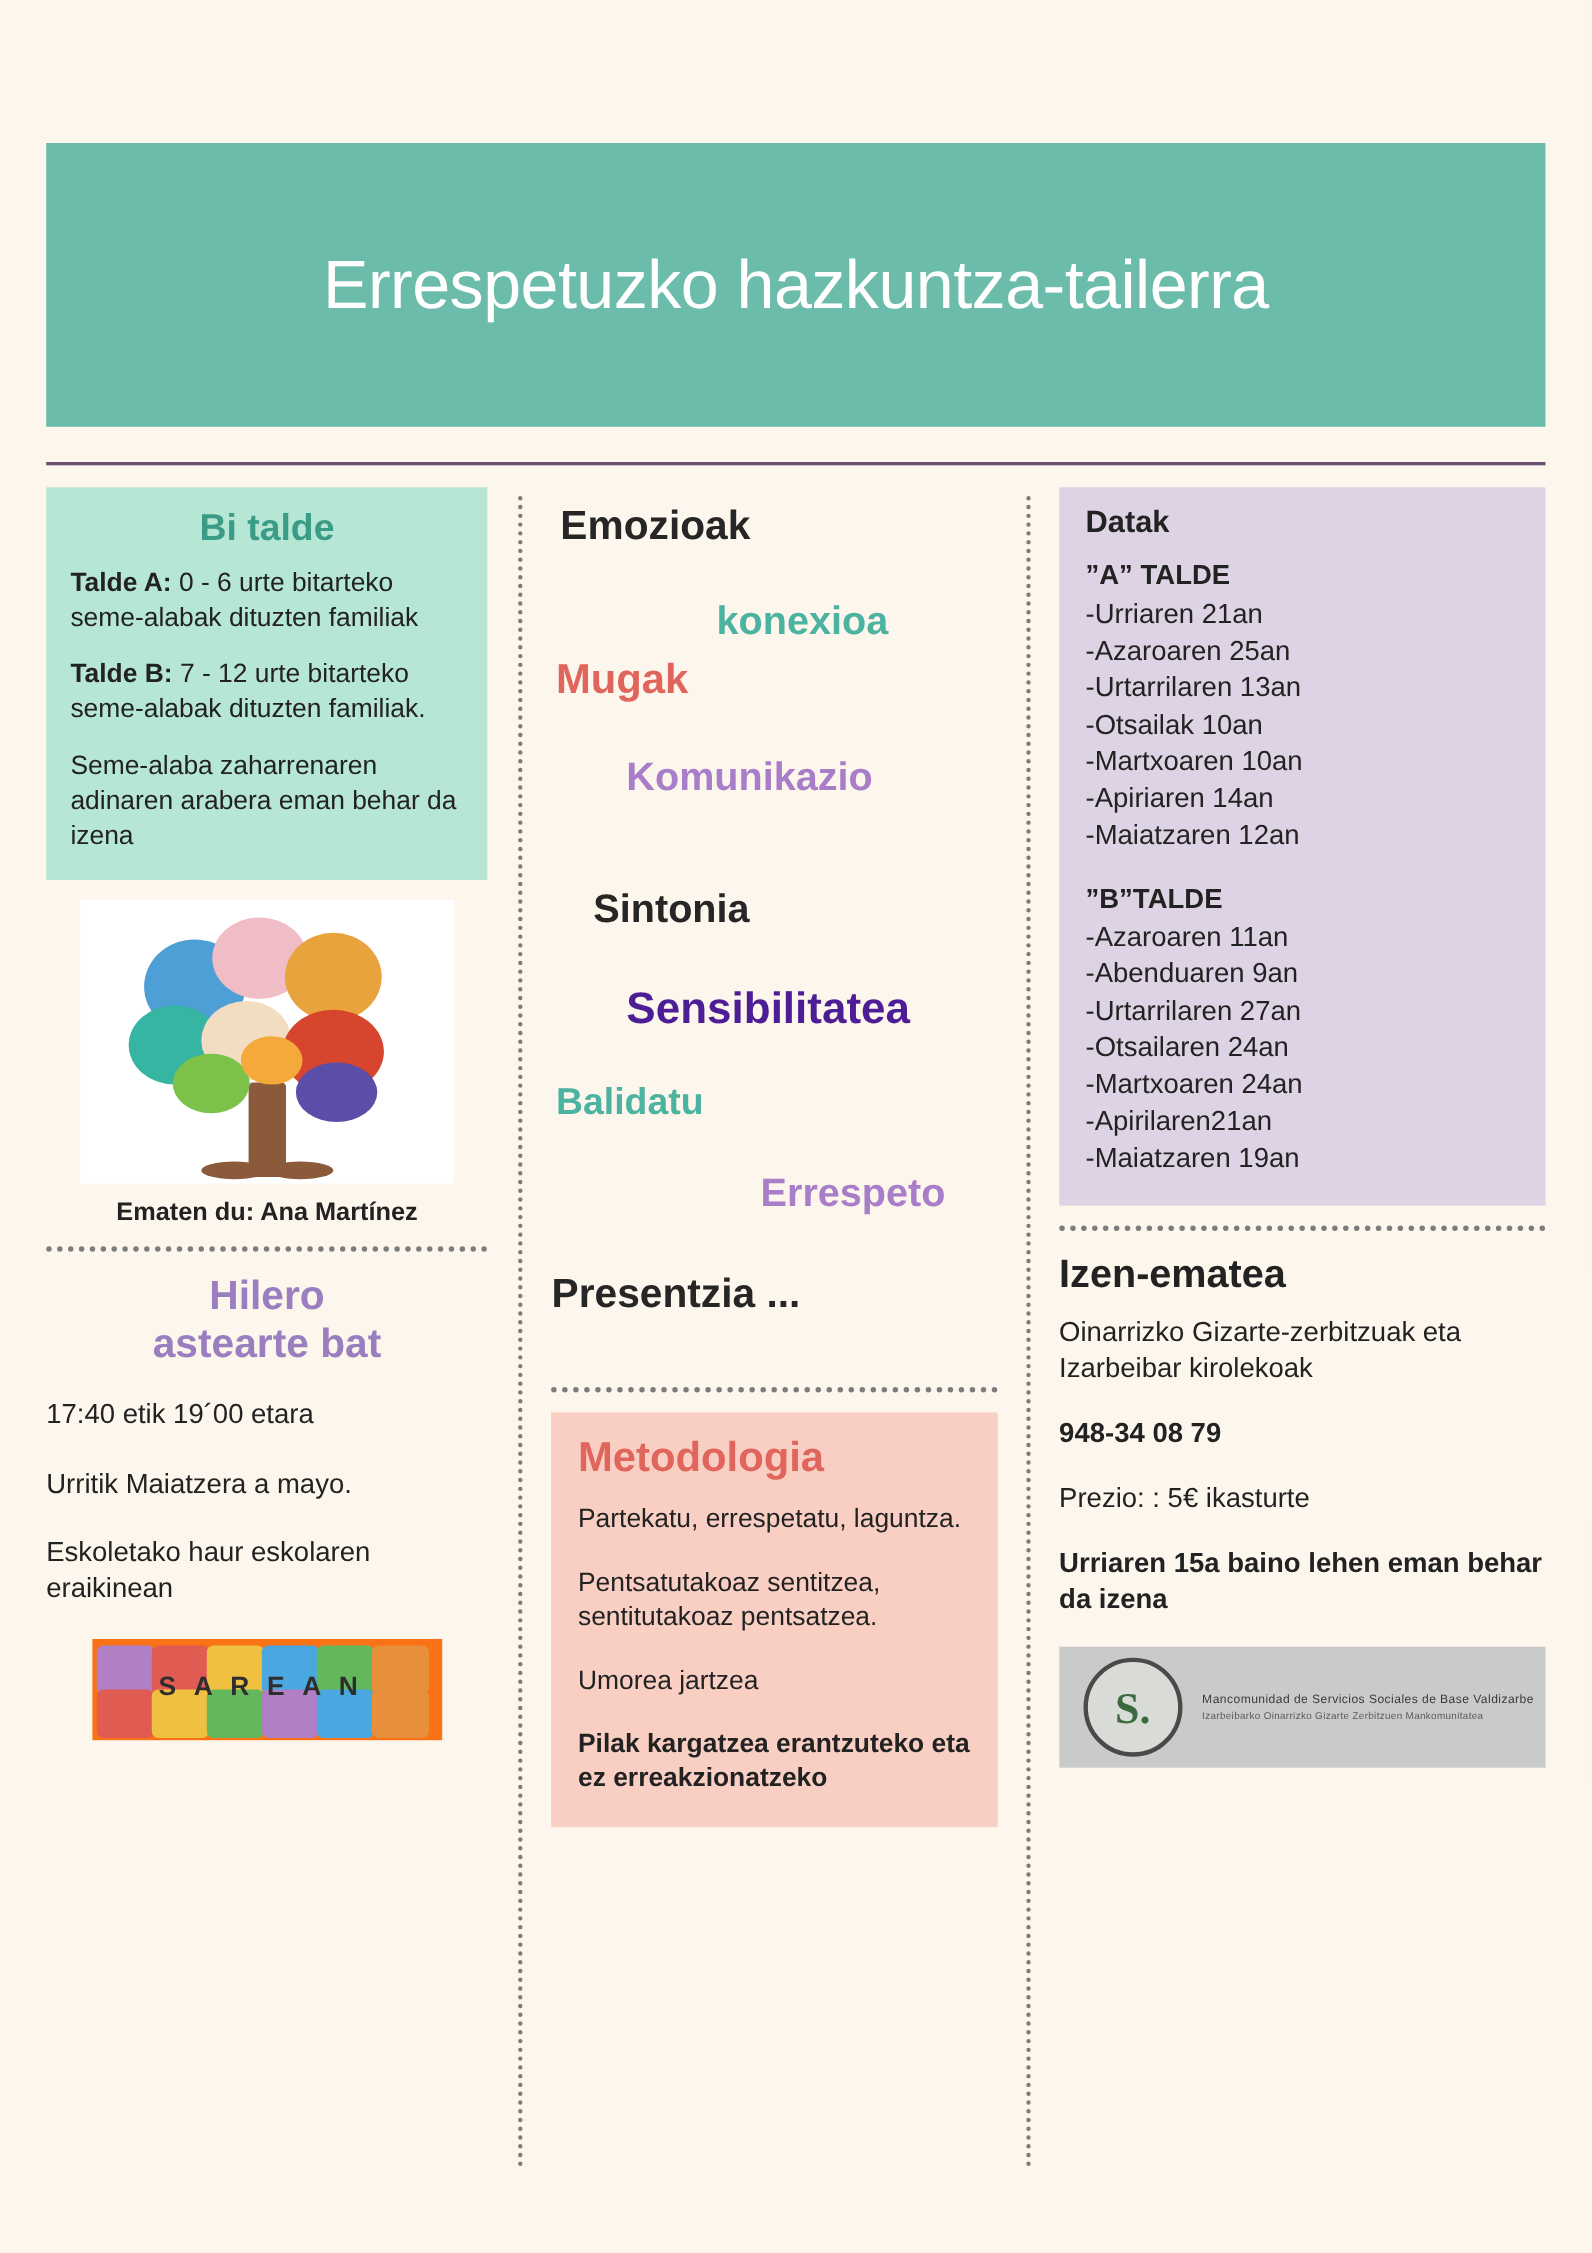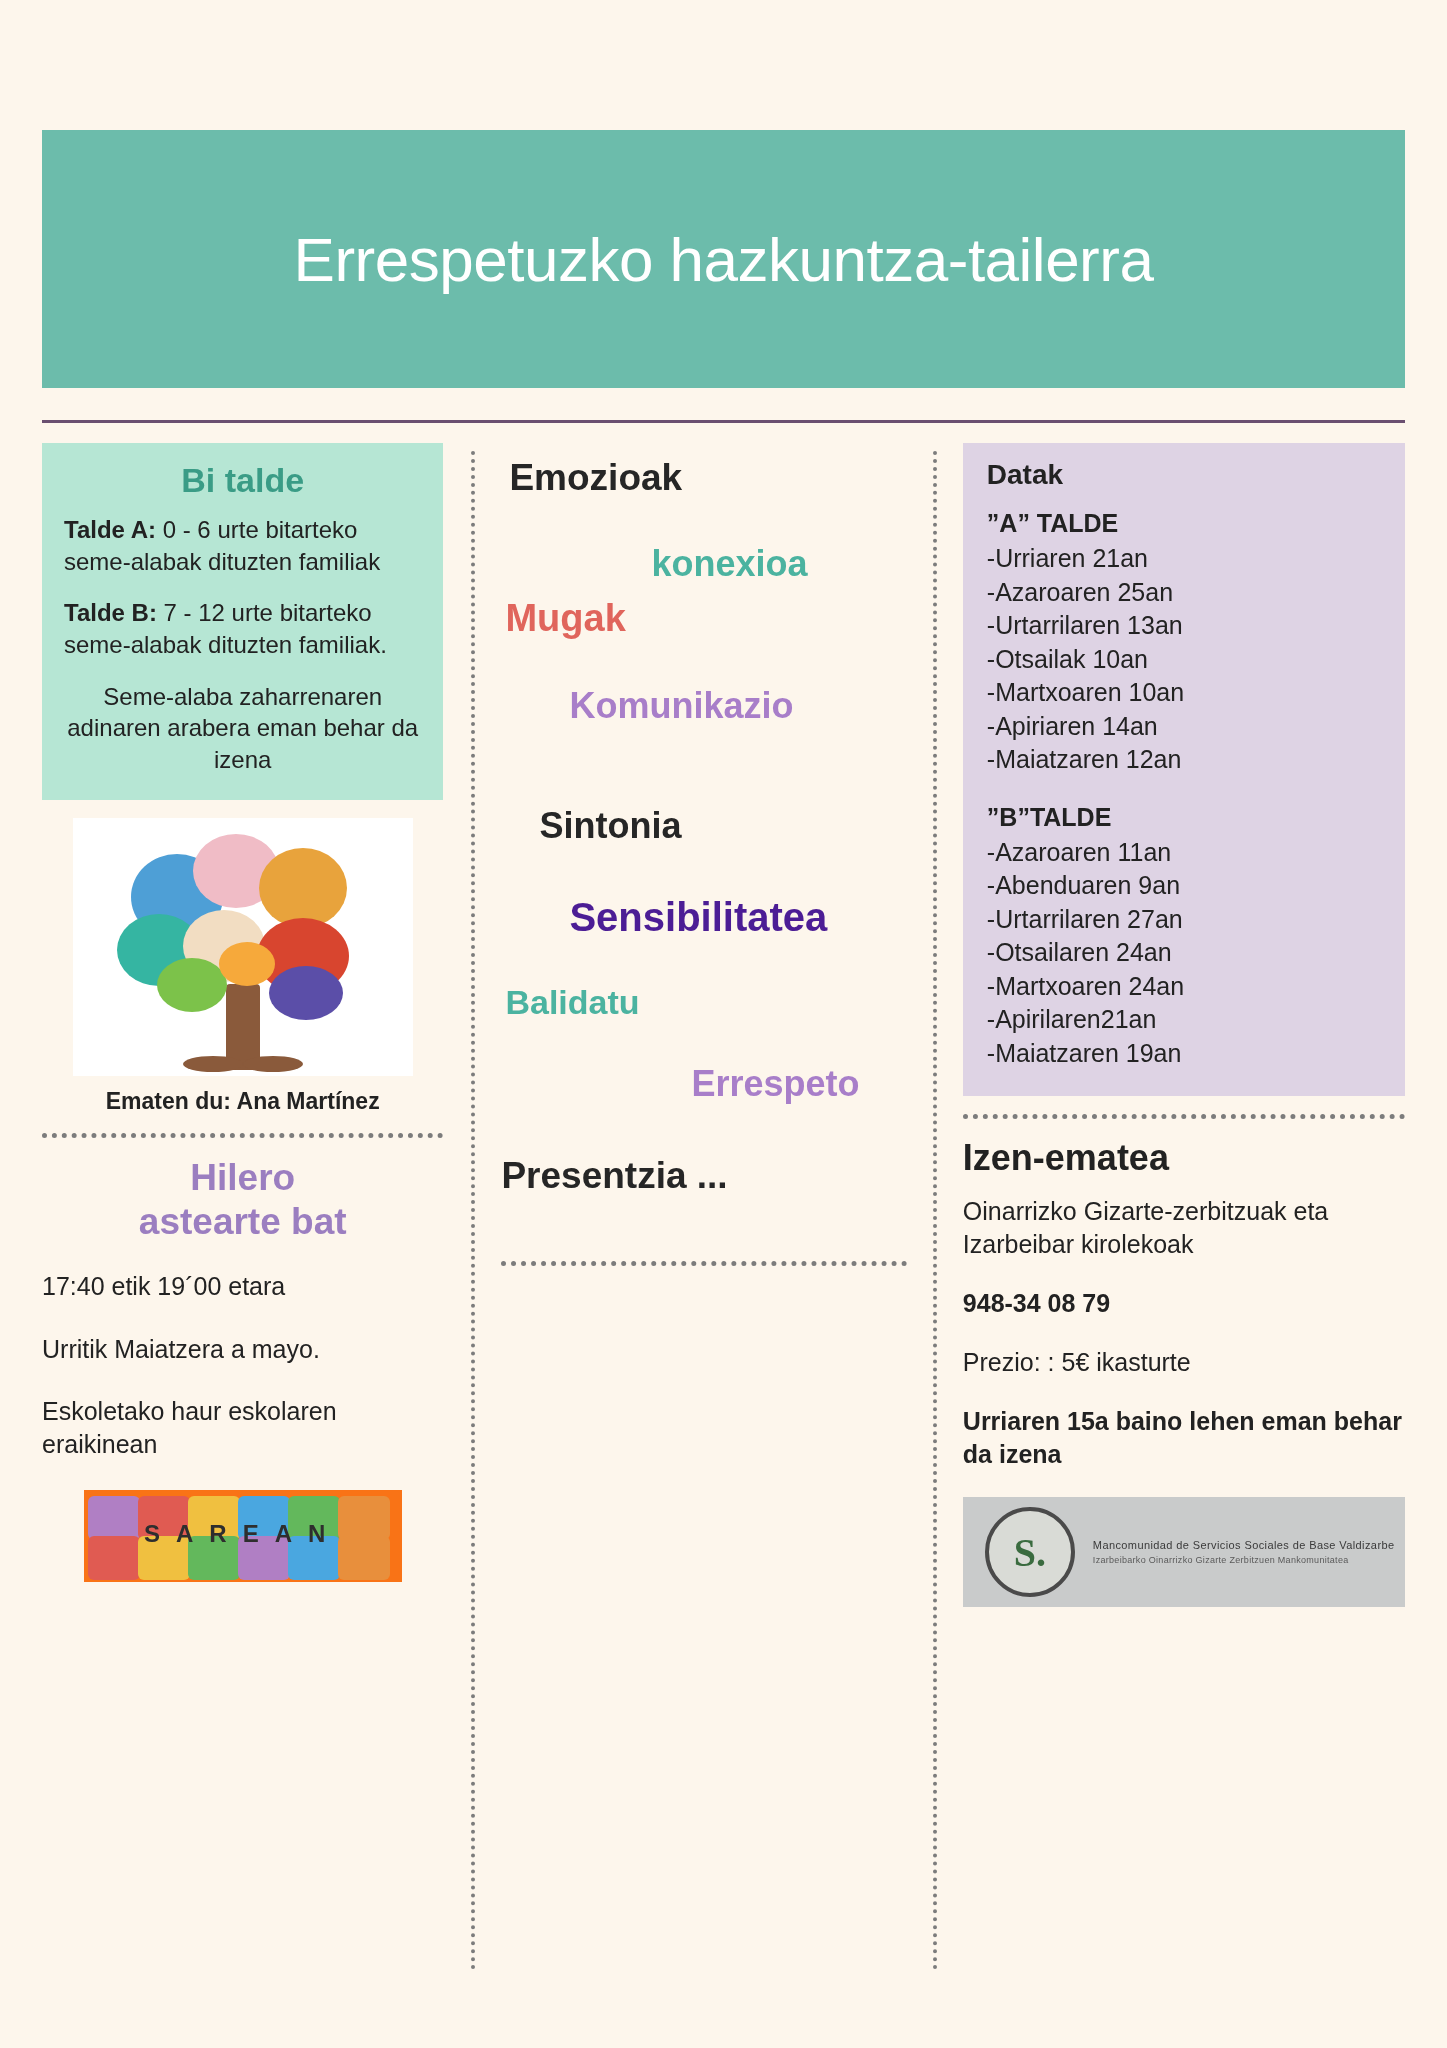--- a/index.html
+++ b/index.html
@@ -80,21 +80,21 @@
     font-size: 34px;
     font-weight: bold;
     text-align: center;
     margin-bottom: 14px;
   }
   .mint-p {
     font-size: 24px;
     line-height: 1.32;
     margin: 0 0 20px 0;
   }
-  .mint-p:last-child { margin-bottom: 0; text-align: center; }
+  .mint-p:last-child { margin-bottom: 0; }
   .mint-p b { font-weight: bold; }
 
   .brain-wrap {
     display: flex;
     justify-content: center;
     margin-top: 18px;
   }
   .brain-img {
     width: 340px;
     height: 258px;
@@ -344,20 +344,27 @@
         <div class="w w-komunikazio">Komunikazio</div>
         <div class="w w-sintonia">Sintonia</div>
         <div class="w w-sensi">Sensibilitatea</div>
         <div class="w w-balidatu">Balidatu</div>
         <div class="w w-errespeto">Errespeto</div>
         <div class="w w-presentzia">Presentzia ...</div>
       </div>
 
       <div class="hdots"></div>
 
+      <div class="method-box">
+        <div class="method-title">Metodologia</div>
+        <p class="method-p">Partekatu, errespetatu, laguntza.</p>
+        <p class="method-p">Pentsatutakoaz sentitzea, sentitutakoaz pentsatzea.</p>
+        <p class="method-p">Umorea jartzea</p>
+        <p class="method-p bold">Pilak kargatzea erantzuteko eta ez erreakzionatzeko</p>
+      </div>
     </div>
 
     <div class="vdiv"></div>
 
     <div class="col col-right">
       <div class="lilac-box">
         <div class="lilac-title">Datak</div>
 
         <div class="group-head">”A” TALDE</div>
         <div class="date-line">-Urriaren 21an</div>

